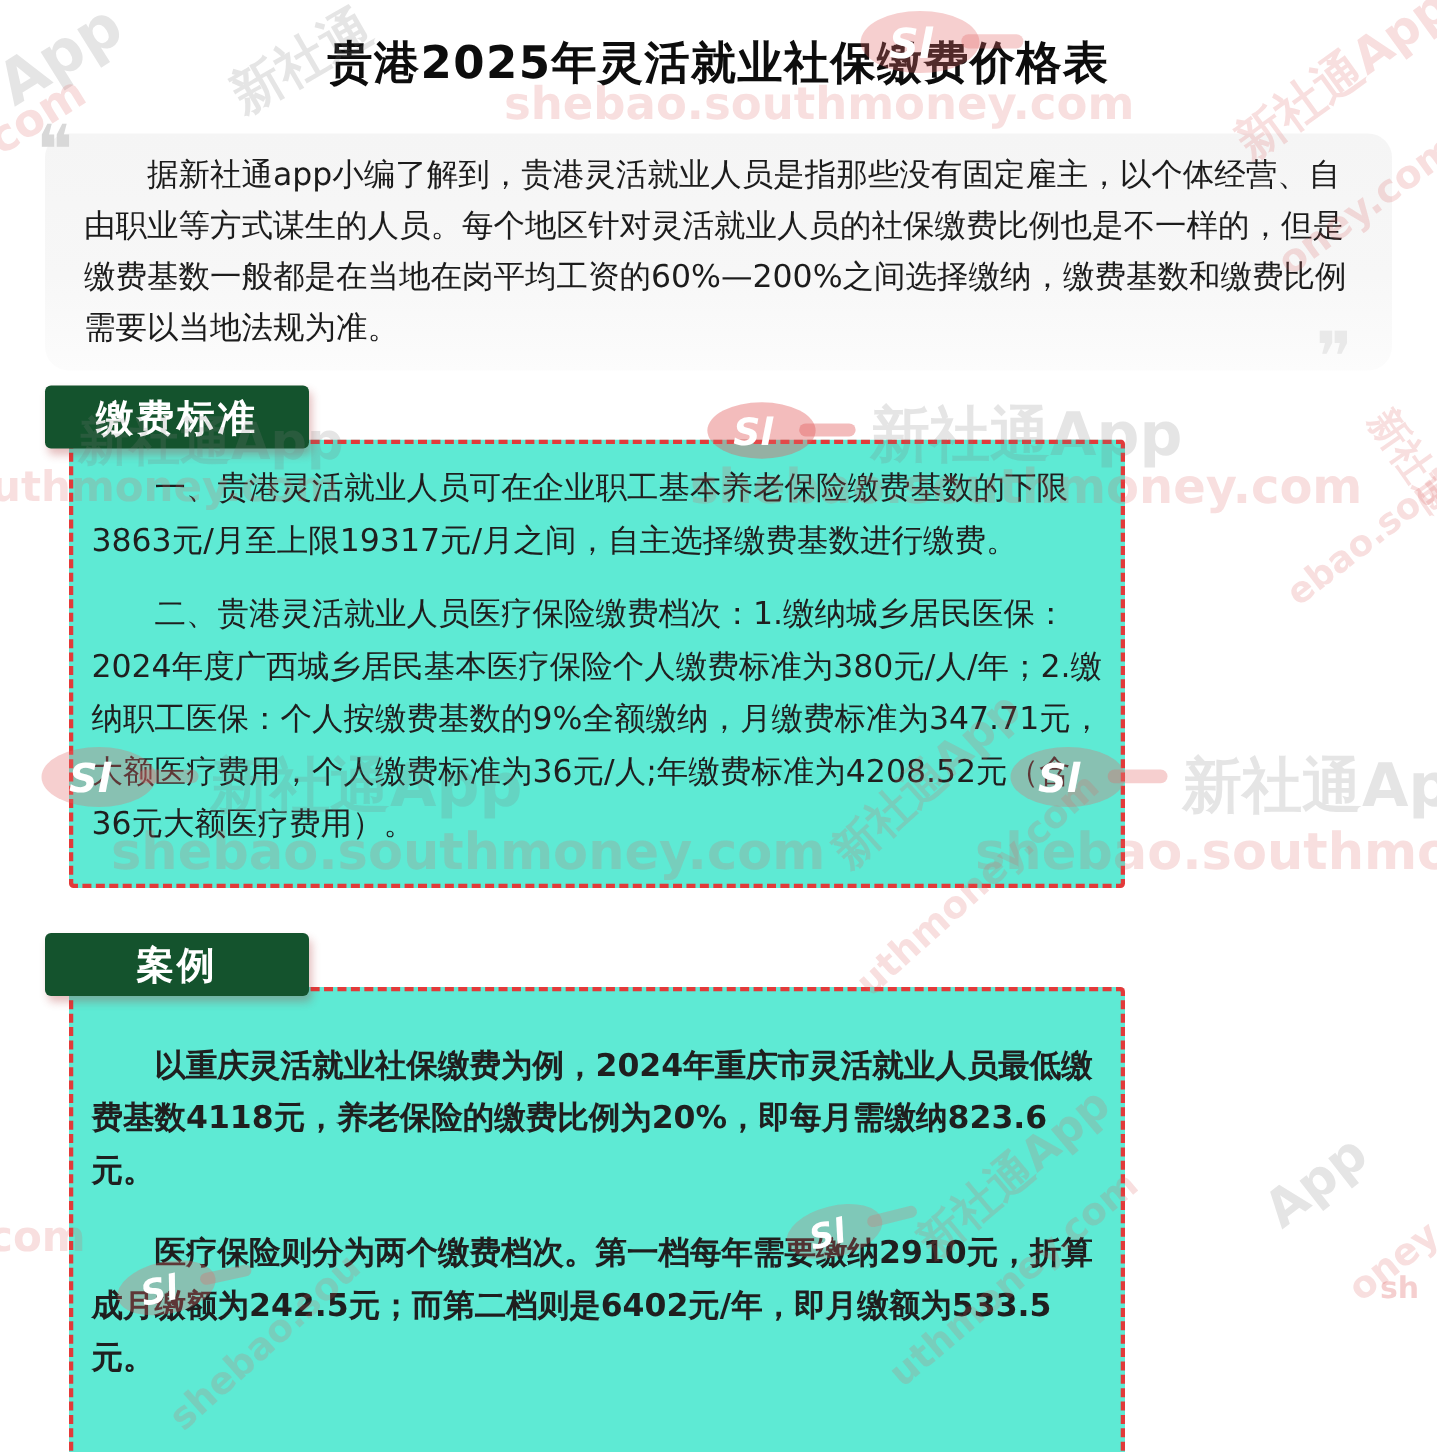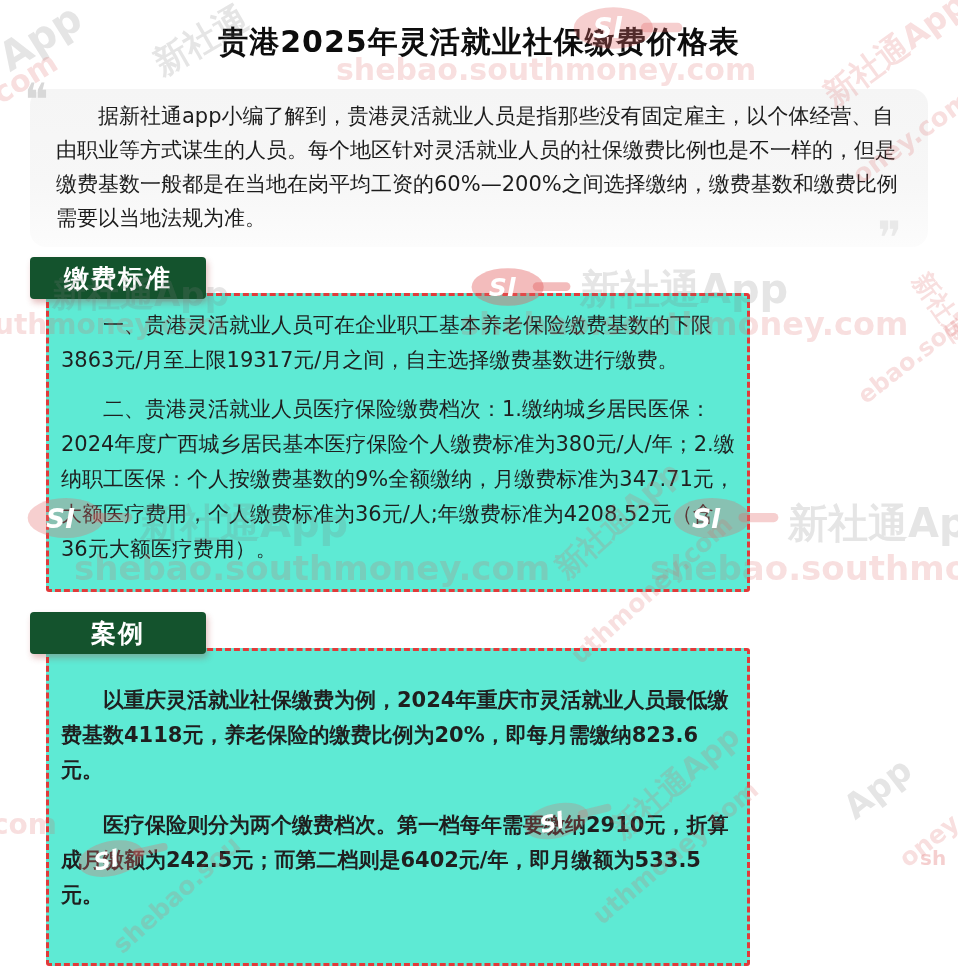--- a/index.html
+++ b/index.html
@@ -28,21 +28,21 @@
     position:absolute;right:26px;bottom:-18px;font-size:46px;color:#e9e9e9;
     font-family:"DejaVu Serif","Liberation Serif",serif;z-index:3;
   }
 
   .badge{
     position:relative;z-index:3;margin:10px 0 0 30px;width:176px;height:42px;
     background:#14532d;color:#ffffff;font-size:25px;font-weight:700;
     display:flex;align-items:center;justify-content:center;border-radius:4px;
     box-shadow:2px 4px 6px rgba(170,40,40,0.30);letter-spacing:2px;
   }
-  .badge.second{margin-top:20px;}
+  .badge.second{margin-top:30px;}
 
   .content-box{
     position:relative;z-index:2;margin:-6px 16px 0 46px;width:704px;box-sizing:border-box;
     border:3px dashed #e23a3a;background:#5eead4;border-radius:3px;
     padding:12px 12px 16px;
   }
   .content-box.second{padding-top:32px;padding-bottom:30px;font-weight:bold;}
   .content-box p{
     margin:0 0 14px;font-size:21px;line-height:35px;color:#1f1f1f;text-indent:2em;
   }

